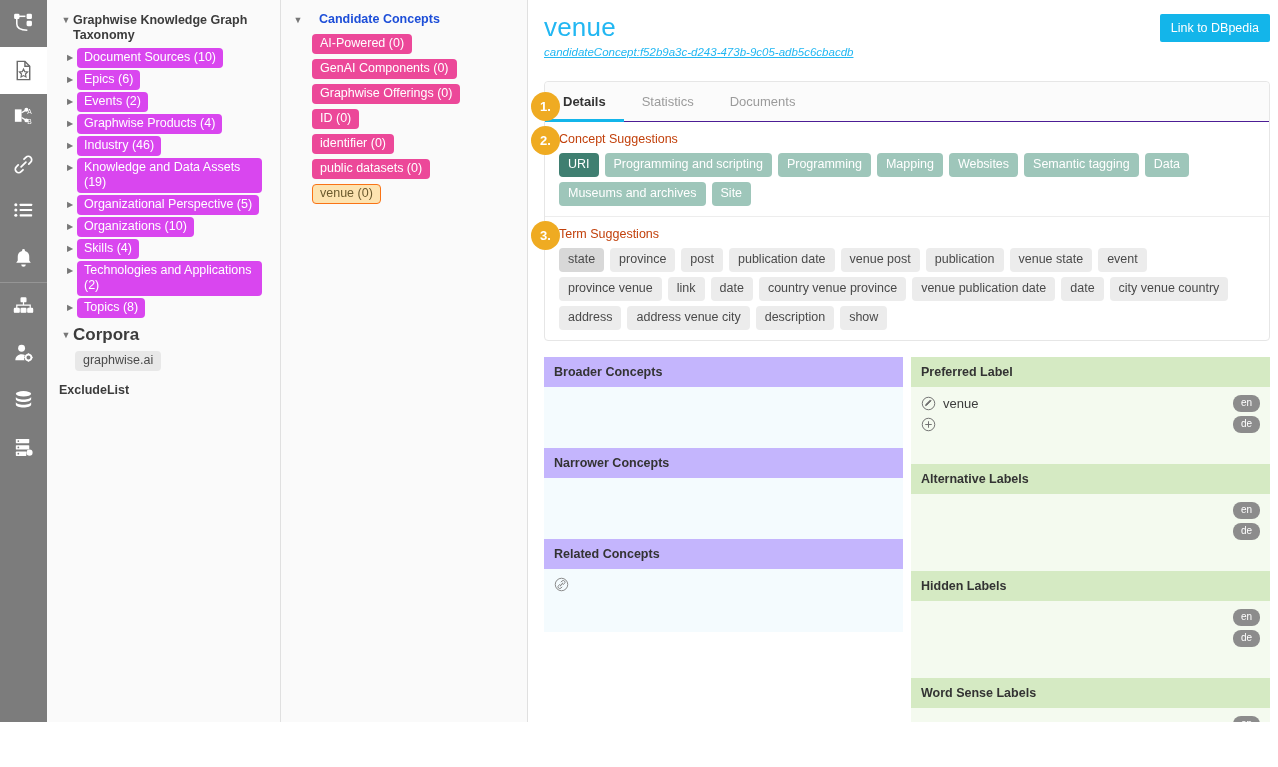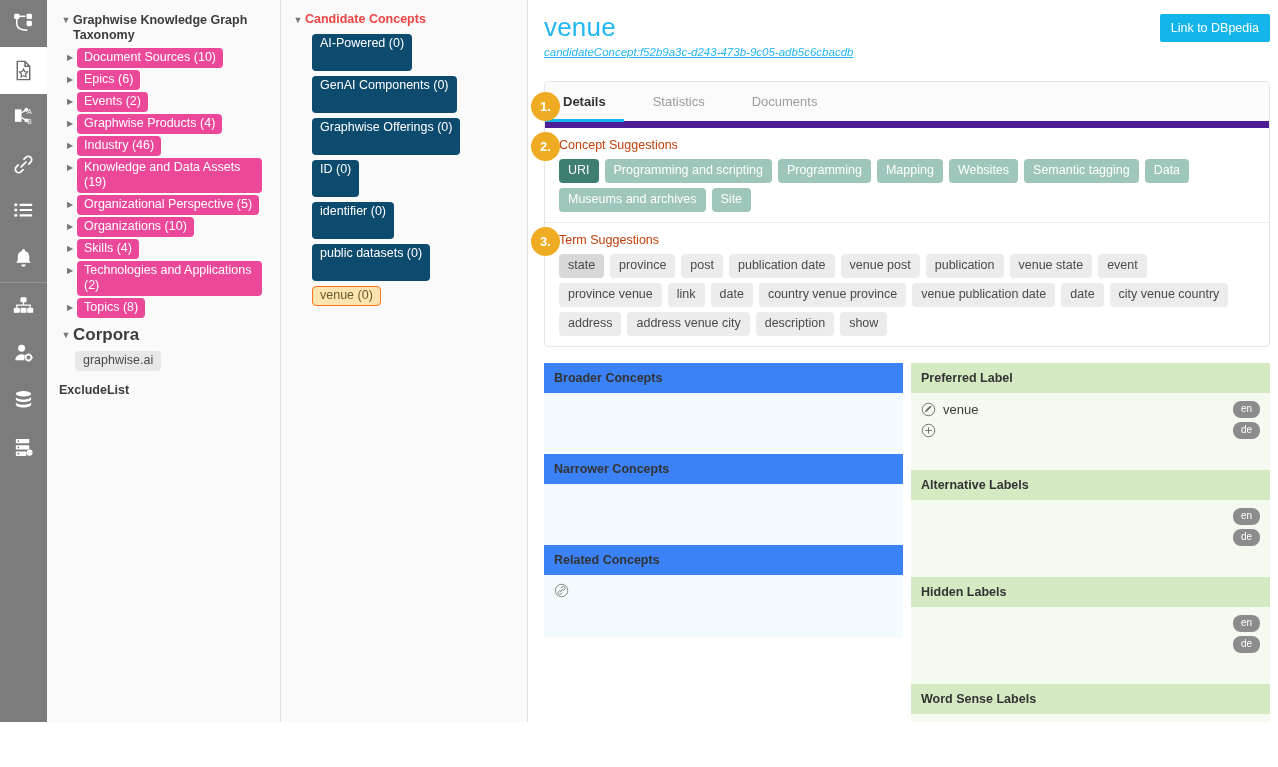--- a/index.html
+++ b/index.html
@@ -49,21 +49,21 @@
     font-size: 12.5px; font-weight: bold; color: #3c3c3c;
     line-height: 15px; padding-top: 1px;
   }
   .tree-children { margin-top: 2px; }
   .tree-row {
     display: flex; align-items: flex-start;
     padding: 1px 6px 1px 16px;
   }
   .tree-row .caret { line-height: 16px; padding-top: 1px; }
   .chip-purple {
-    background: #ec4899; color: #ffffff;
+    background: #d946ef; color: #ffffff;
     font-size: 12.5px; line-height: 15px;
     border-radius: 4px; padding: 2px 7px 3px 7px;
     cursor: pointer; max-width: 185px;
   }
   .corpora-head {
     display: flex; align-items: center;
     padding: 6px 8px 2px 12px;
   }
   .corpora-label { font-size: 17px; font-weight: bold; color: #3c3c3c; }
   .chip-grey-soft {
@@ -82,27 +82,27 @@
   .cand-panel {
     width: 247px; flex: 0 0 247px;
     background: #fafafa;
     border-right: 1px solid #e0e0e0;
     padding: 10px 0 0 0;
   }
   .cand-head {
     display: flex; align-items: flex-start;
     padding: 2px 8px 4px 10px;
   }
-  .cand-title { font-size: 12.5px; font-weight: bold; color: #ef4444; }
+  .cand-title { font-size: 12.5px; font-weight: bold; color: #1d4ed8; margin-left: 14px; }
   .cand-list { padding-left: 31px; }
   .cand-item {
     display: inline-block;
-    background: #0c4a6e; color: #ffffff;
+    background: #ec4899; color: #ffffff;
     font-size: 12.5px; line-height: 15px;
-    border-radius: 4px; padding: 2px 8px 20px 8px;
+    border-radius: 4px; padding: 2px 8px 3px 8px;
     margin-bottom: 4px; cursor: pointer;
   }
   .cand-item.selected {
     background: #fde3b0; color: #6b5a2e;
     border: 1px solid #f97316;
     padding: 1px 7px 2px 7px;
   }
 
   
   .main {
@@ -129,23 +129,22 @@
   
   .card {
     position: relative;
     margin: 21px 8px 0 16px;
     border: 1px solid #e6e6e6;
     border-radius: 4px;
     background: #ffffff;
   }
   .tabs {
     display: flex; background: #fbfbfb;
-    border-bottom: 7px solid #4c1d95;
+    border-bottom: 1px solid #4c1d95;
     border-radius: 4px 4px 0 0;
-    gap: 11px;
   }
   .tab {
     padding: 12px 18px 10px 18px;
     font-size: 13px; color: #9b9b9b; cursor: pointer;
     border-bottom: 3px solid transparent;
     margin-bottom: -1px;
   }
   .tab.active { color: #333; font-weight: bold; border-bottom-color: #13b5ea; }
 
   .section { padding: 10px 14px 10px 14px; }
@@ -176,21 +175,21 @@
   }
 
   
   .panels {
     display: flex; gap: 8px;
     margin: 16px 8px 0 16px;
     height: 400px;
   }
   .col { flex: 1 1 0; }
   .sec-blue-head {
-    background: #3b82f6; color: #333;
+    background: #c4b5fd; color: #333;
     font-size: 12.5px; font-weight: bold;
     padding: 8px 10px;
   }
   .sec-blue-body { background: #f4fbfe; height: 61px; position: relative; }
   .sec-blue-body.tall { height: 63px; }
   .sec-green-head {
     background: #d5eac3; color: #333;
     font-size: 12.5px; font-weight: bold;
     padding: 8px 10px;
   }

